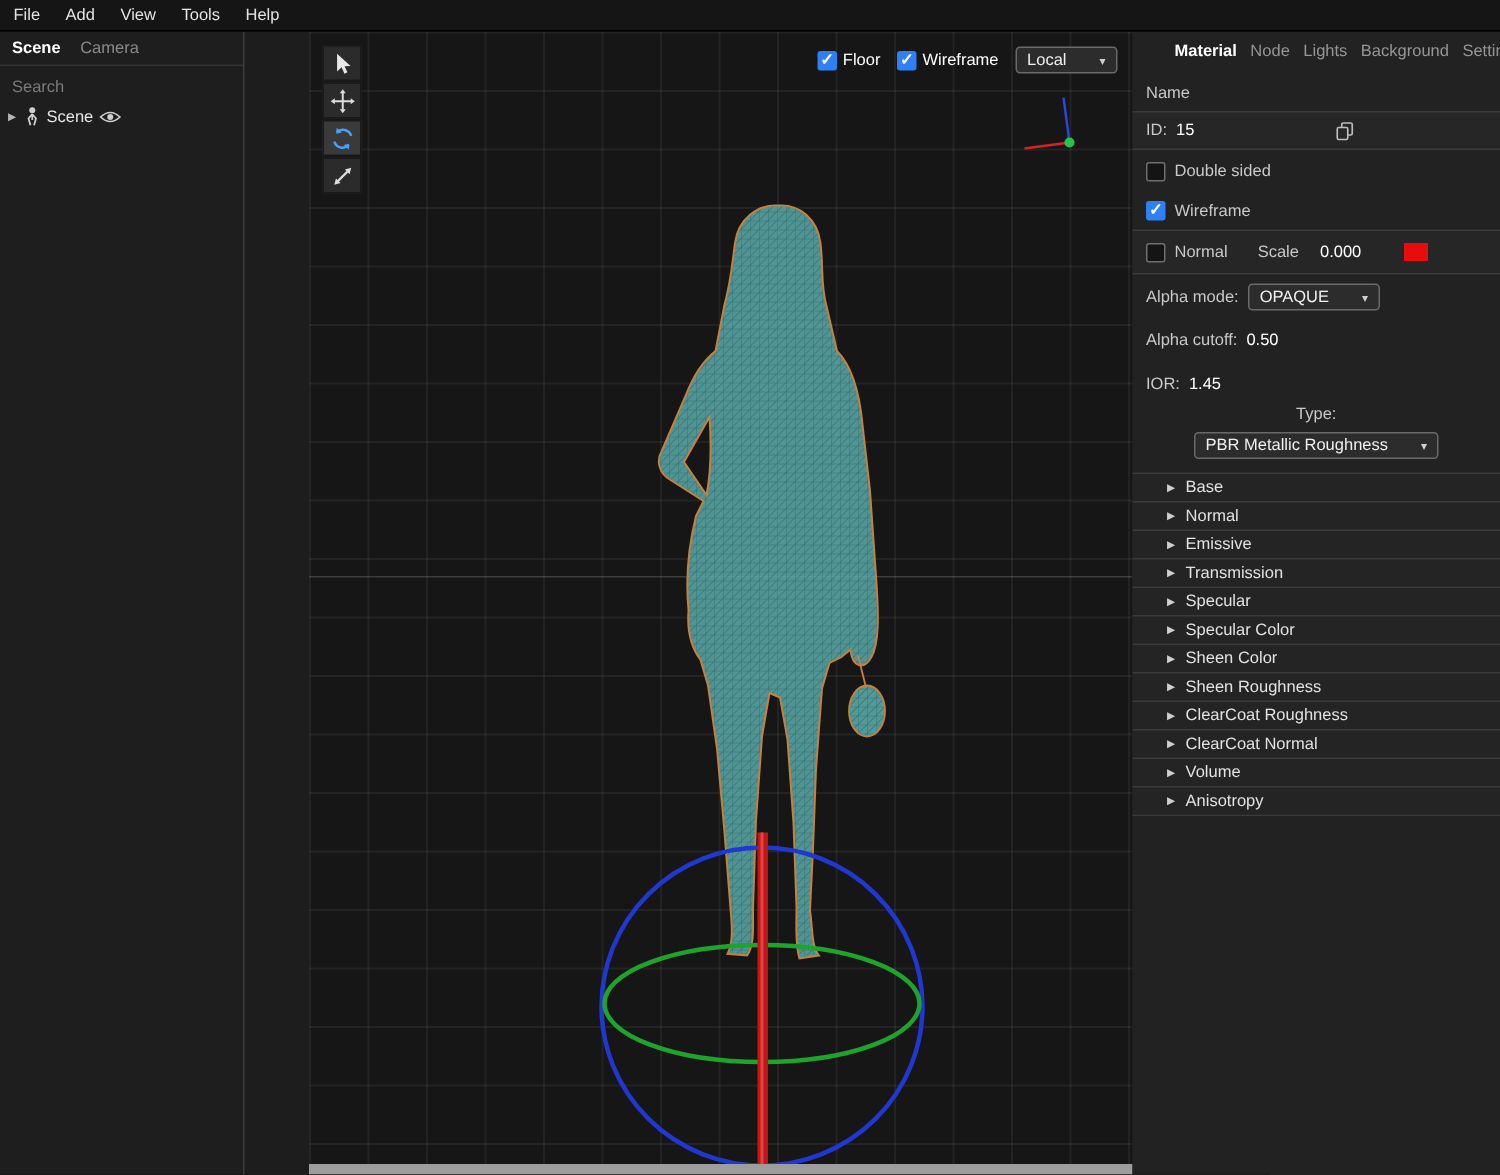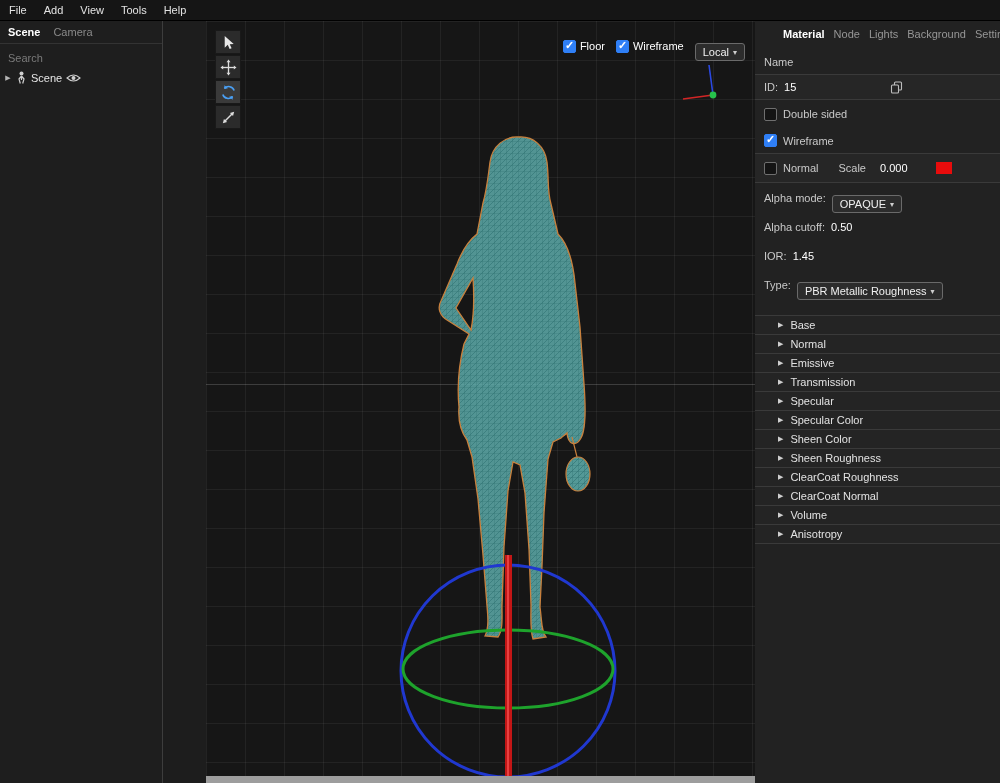--- a/index.html
+++ b/index.html
@@ -71,23 +71,23 @@
     align-items:center; z-index:12;
   }
   .vp-check { display:flex; align-items:center; gap:4px; color:#fff; }
   .vp-axis-gizmo { position:absolute; left:473px; top:41px; z-index:11; }
   .vp-scrollbar {
     position:absolute; left:0; right:0; bottom:0; height:7px; background:#9d9d9d;
     z-index:13;
   }
   
   .dd {
-    display:inline-flex; align-items:center; gap:4px;
+    display:inline-flex; align-items:center; gap:22px;
     background:#2c2c2c; border:1px solid #6a6a6a; border-radius:3px;
-    padding:2px 7px; color:#f0f0f0; cursor:pointer; white-space:nowrap;margin-top:12px;
+    padding:2px 7px; color:#f0f0f0; cursor:pointer; white-space:nowrap;
   }
   .dd .chev { font-size:8px; color:#cfcfcf; }
   
   .cb {
     appearance:none; -webkit-appearance:none;
     width:13px; height:13px; border:1px solid #6f6f6f; border-radius:2px;
     background:#141414; position:relative; cursor:pointer; flex:none;
   }
   .cb:checked { background:#2f7ff6; border-color:#2f7ff6; }
   .cb:checked::after {
@@ -110,21 +110,21 @@
   }
   .row-ds { height:28px; }
   .row-wf { height:25px; }
   .row-normal {
     height:30px; border-top:1px solid #3a3a3a; border-bottom:1px solid #3a3a3a;
     background:#262626;
   }
   .row-alpha { height:30px; }
   .row-cutoff { height:28px; }
   .row-ior { height:29px; }
-  .row-type { height:30px; }
+  .row-type { height:30px;flex-direction:column; }
   .rp-value { color:#fff; }
   .copy-btn { margin-left:auto; margin-right:88px; cursor:pointer; display:flex; }
   .swatch { width:16px; height:12px; margin-left:22px; cursor:pointer; }
   .scale-label { margin-left:14px; }
   .scale-value { margin-left:8px; color:#fff; }
   .rp-sections { margin-top:15px; border-bottom:1px solid #3a3a3a; }
   .rp-section {
     height:19px; border-top:1px solid #3a3a3a; display:flex; align-items:center;
     gap:7px; padding:0 23px; color:#e2e2e2; cursor:pointer; background:#242424;
   }

